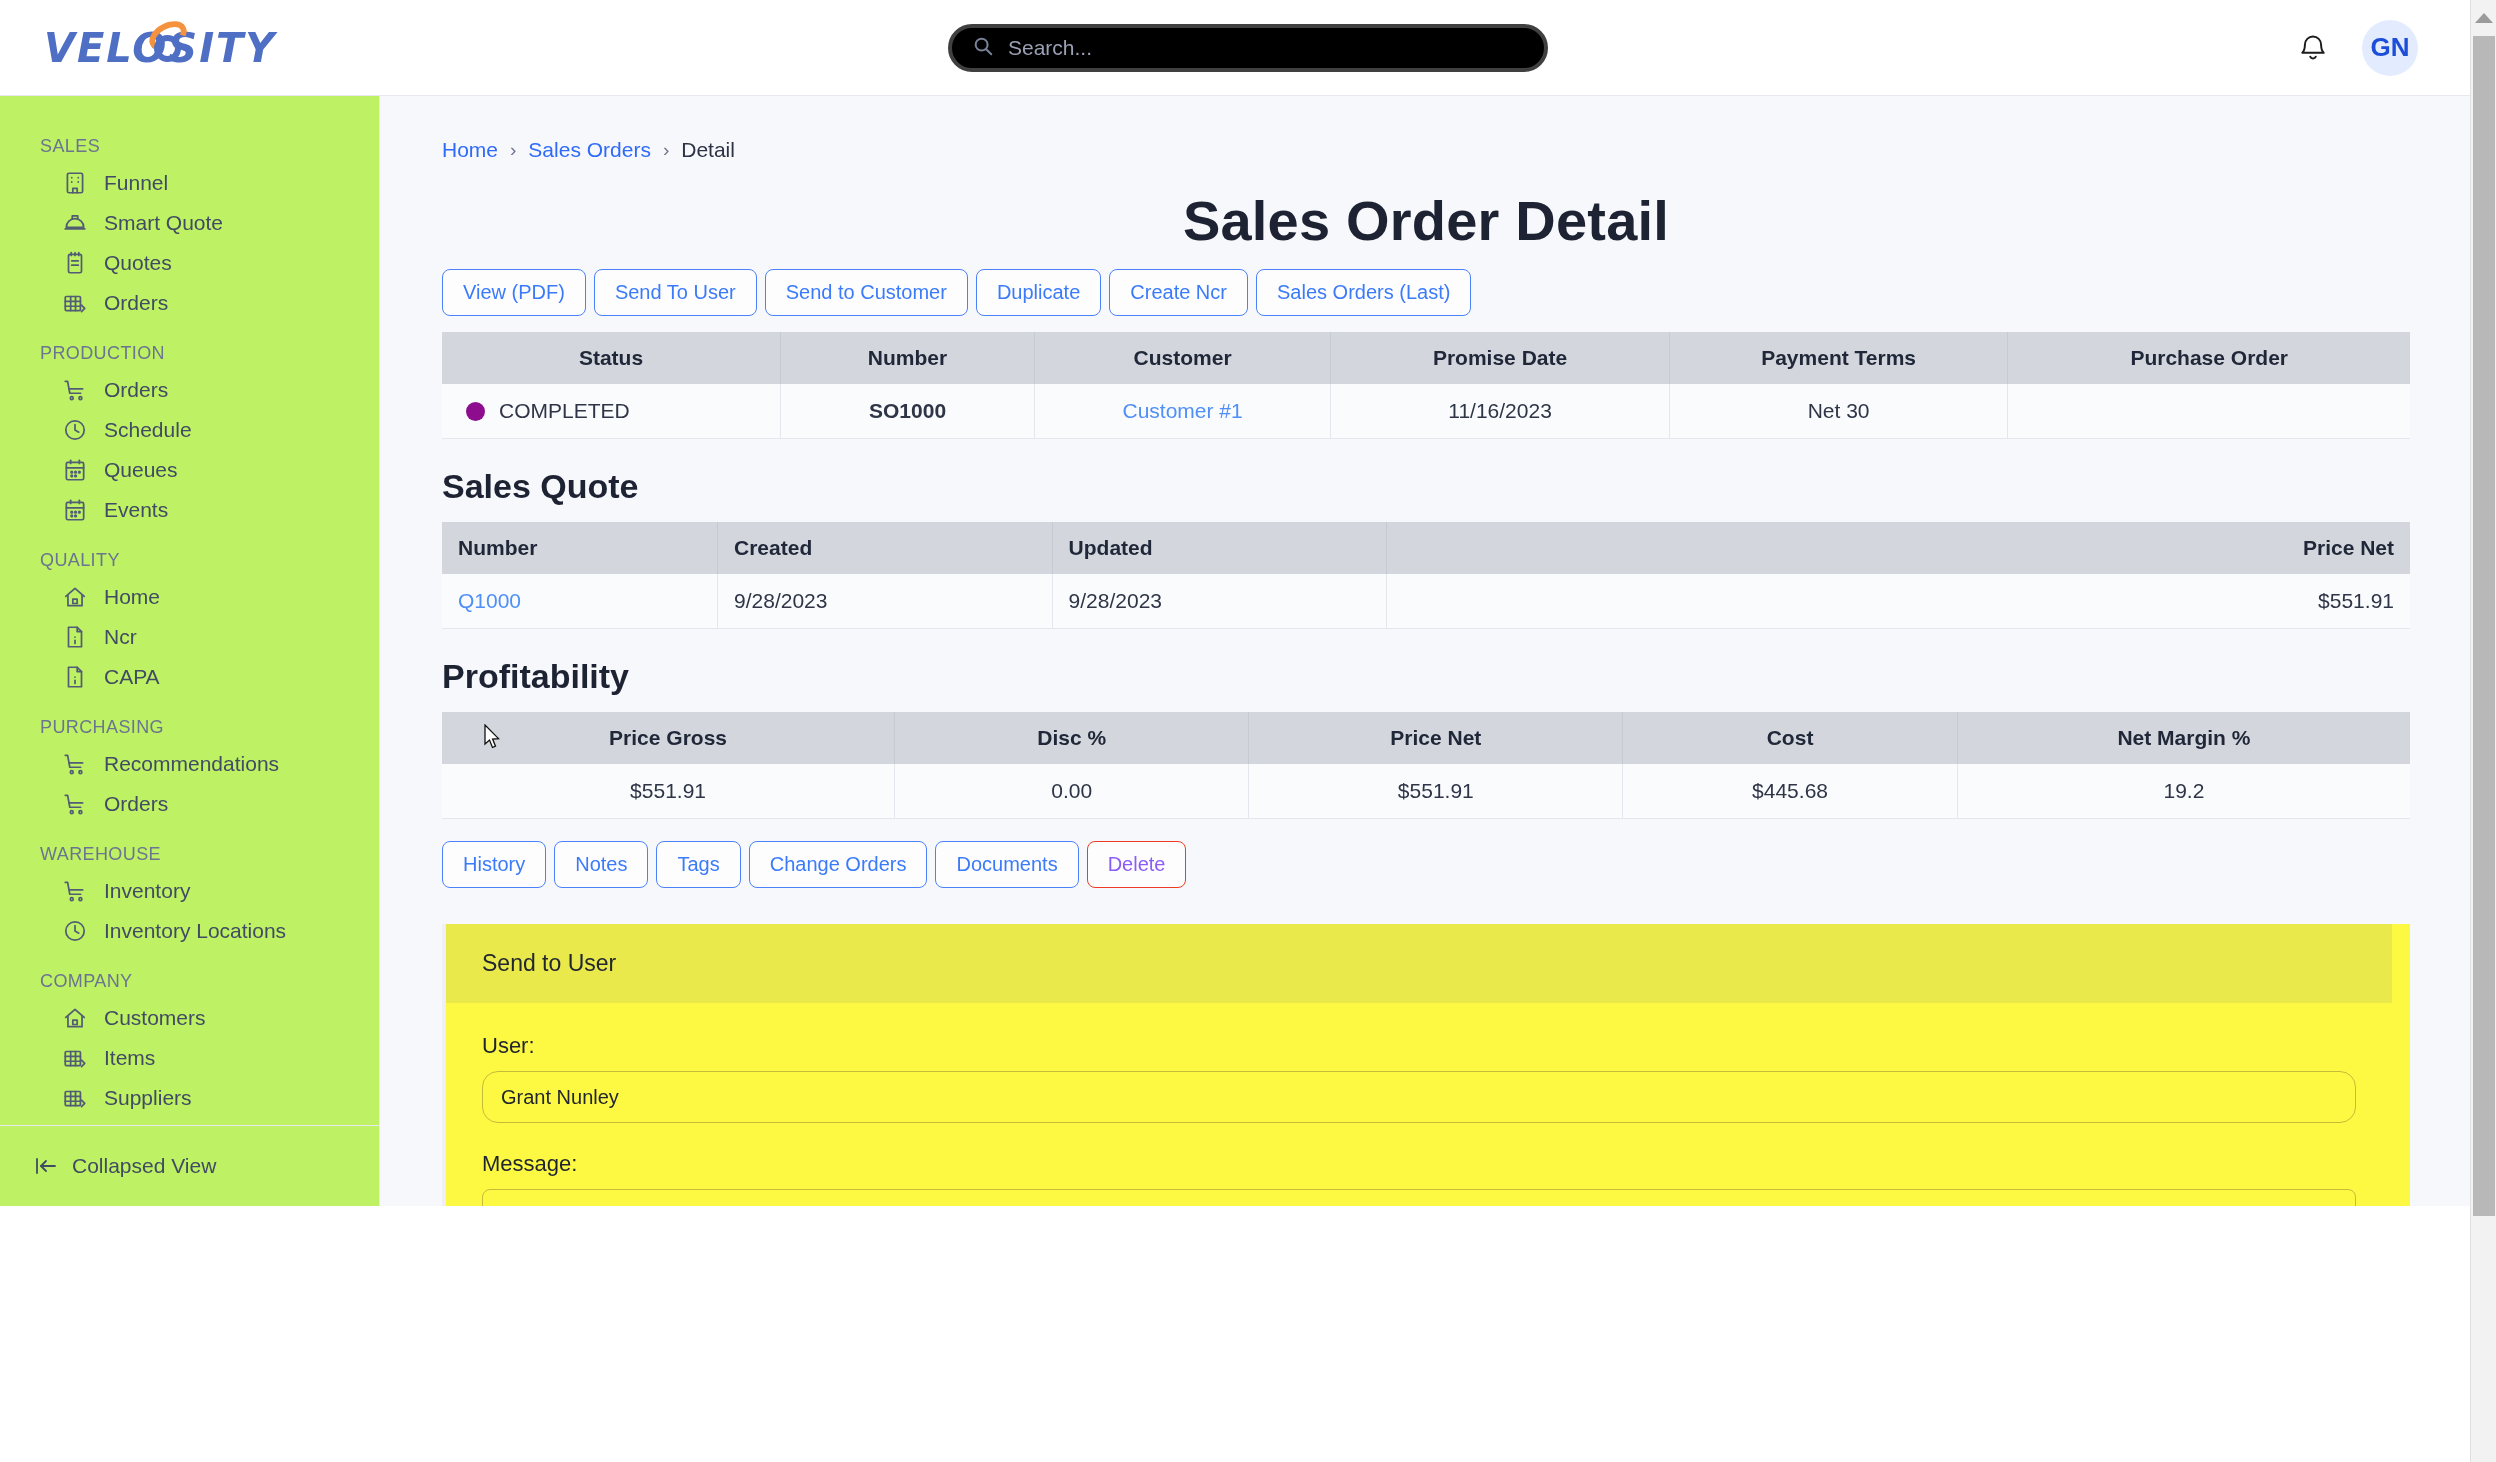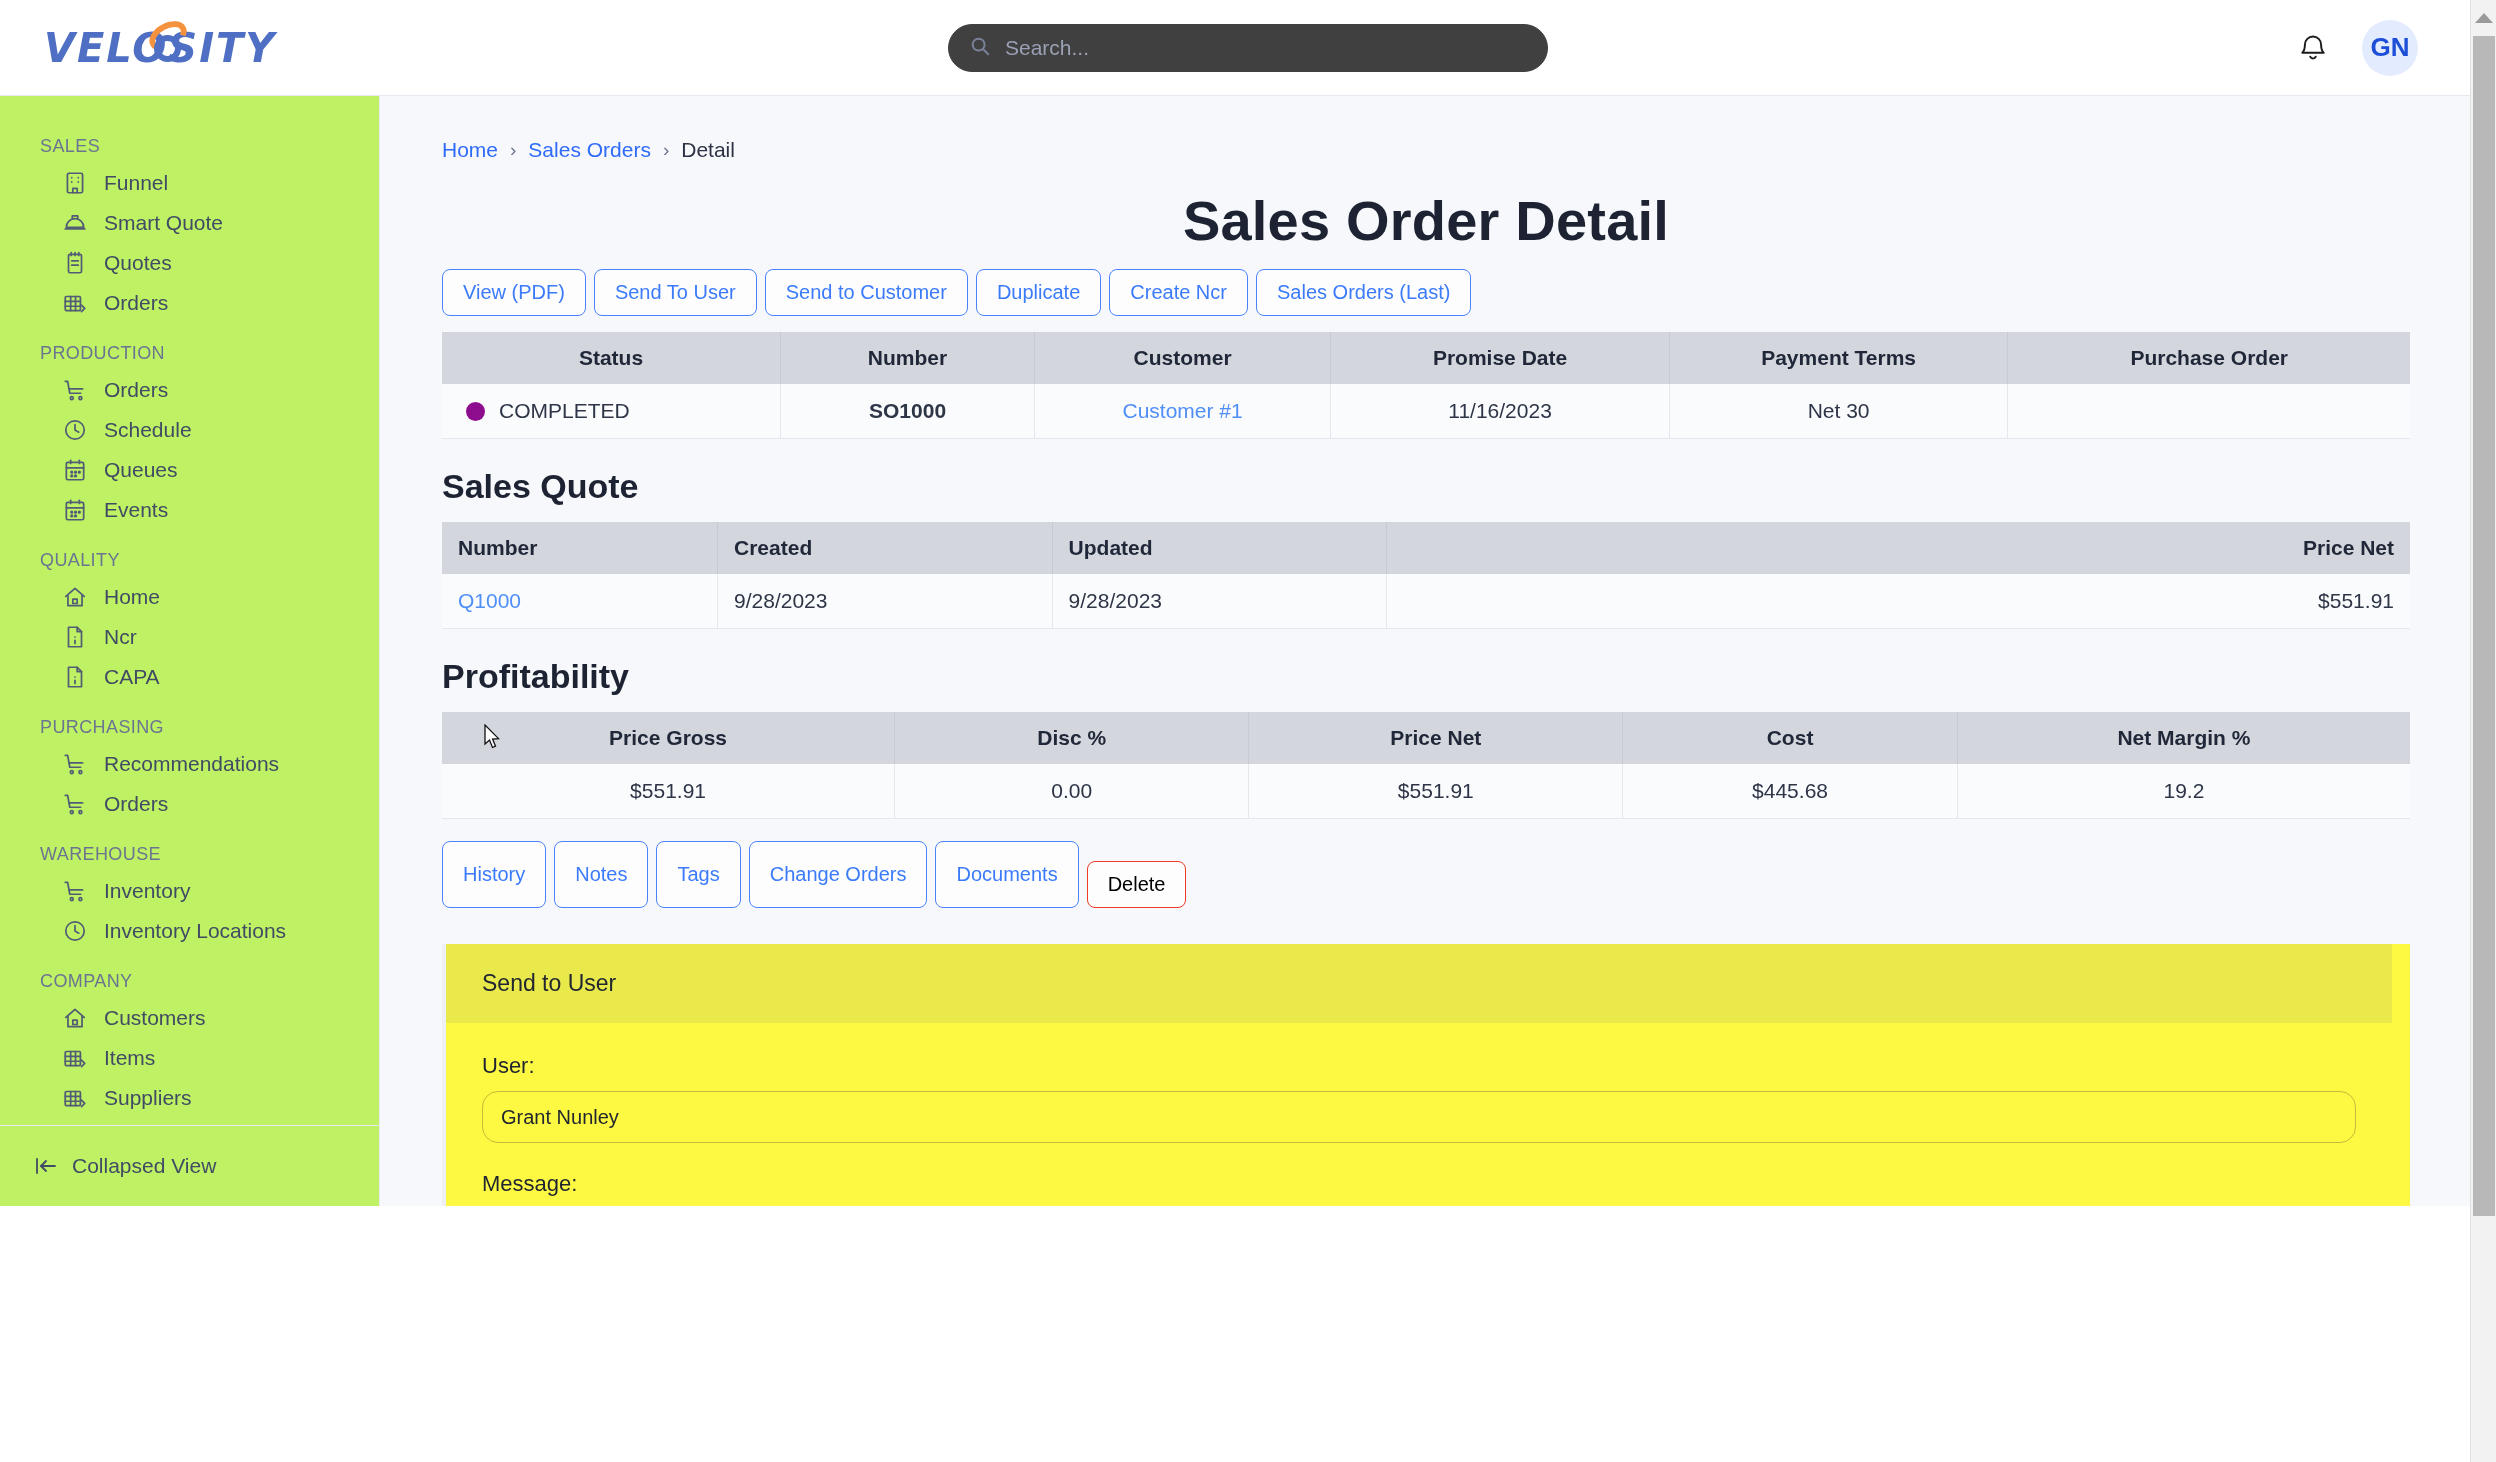--- a/index.html
+++ b/index.html
@@ -40,22 +40,22 @@
   }
   .logo-dot {
     position: absolute; left: 110px; top: 10px;
     width: 27px; height: 27px; border-radius: 50%;
     border: 6px solid #4f6fc4; box-sizing: border-box;
   }
 
   .search-wrap { flex: 1; display: flex; justify-content: center; }
   .search-box {
     width: 600px; height: 48px;
-    border: 1px solid #404040; border-radius: 24px;
-    background: #404040;
+    border: 4px solid #404040; border-radius: 24px;
+    background: #000000;
     display: flex; align-items: center;
     padding: 0 20px;
   }
   .search-box svg { flex: 0 0 auto; margin-right: 12px; }
   .search-input {
     border: none; outline: none; background: transparent;
     font-size: 21px; color: #8b93a6;
     font-family: "Liberation Sans", sans-serif;
     width: 100%;
   }
@@ -124,21 +124,21 @@
     color: #1d2333; margin: 26px 0 0 0; letter-spacing: .2px;
   }
 
   .btn-row { display: flex; gap: 8px; margin-top: 16px; }
   .btn {
     border: 1px solid #4b82fb; border-radius: 8px;
     background: #fdfdfe; color: #3b7bfa;
     font-size: 20px; font-family: "Liberation Sans", sans-serif;
     padding: 11px 20px; cursor: pointer; white-space: nowrap;
   }
-  .btn.danger { border-color: #ef3b25; color: #000000; margin-top: 20px; }
+  .btn.danger { border-color: #ef3b25; color: #8b5cf6; }
 
   table.grid {
     width: 100%; border-collapse: collapse;
     margin-top: 16px; background: #fafbfd;
     table-layout: fixed;
   }
   table.grid th {
     background: #d3d6dc; color: #1f2738;
     font-size: 21px; font-weight: 700;
     padding: 14px 16px; 

